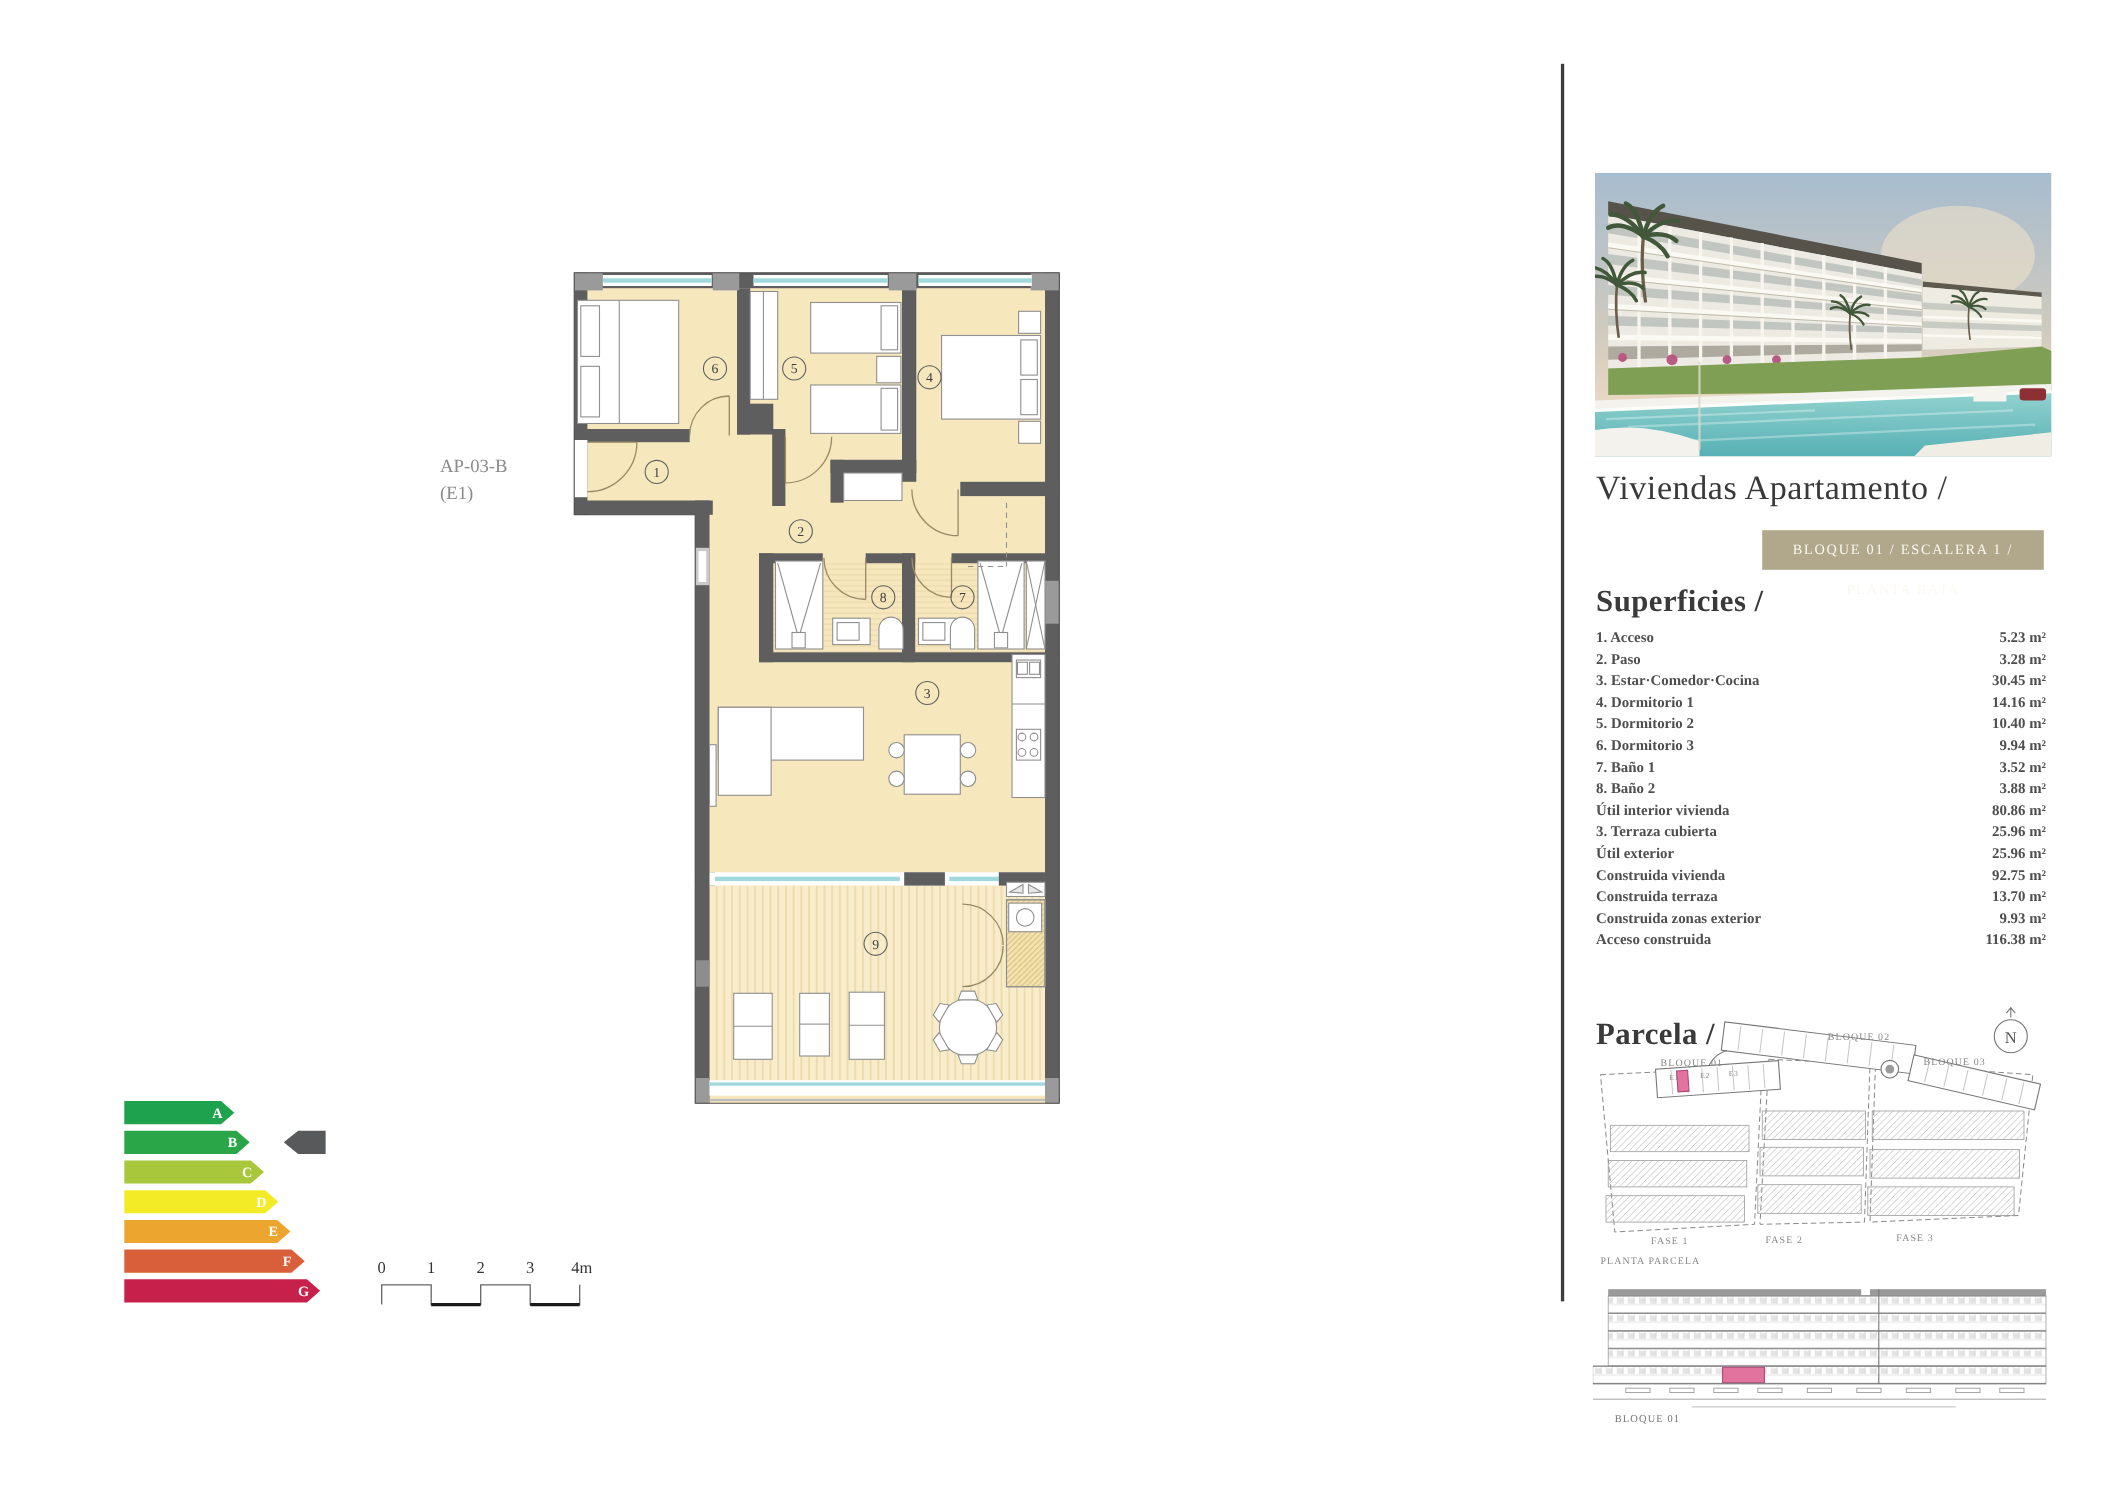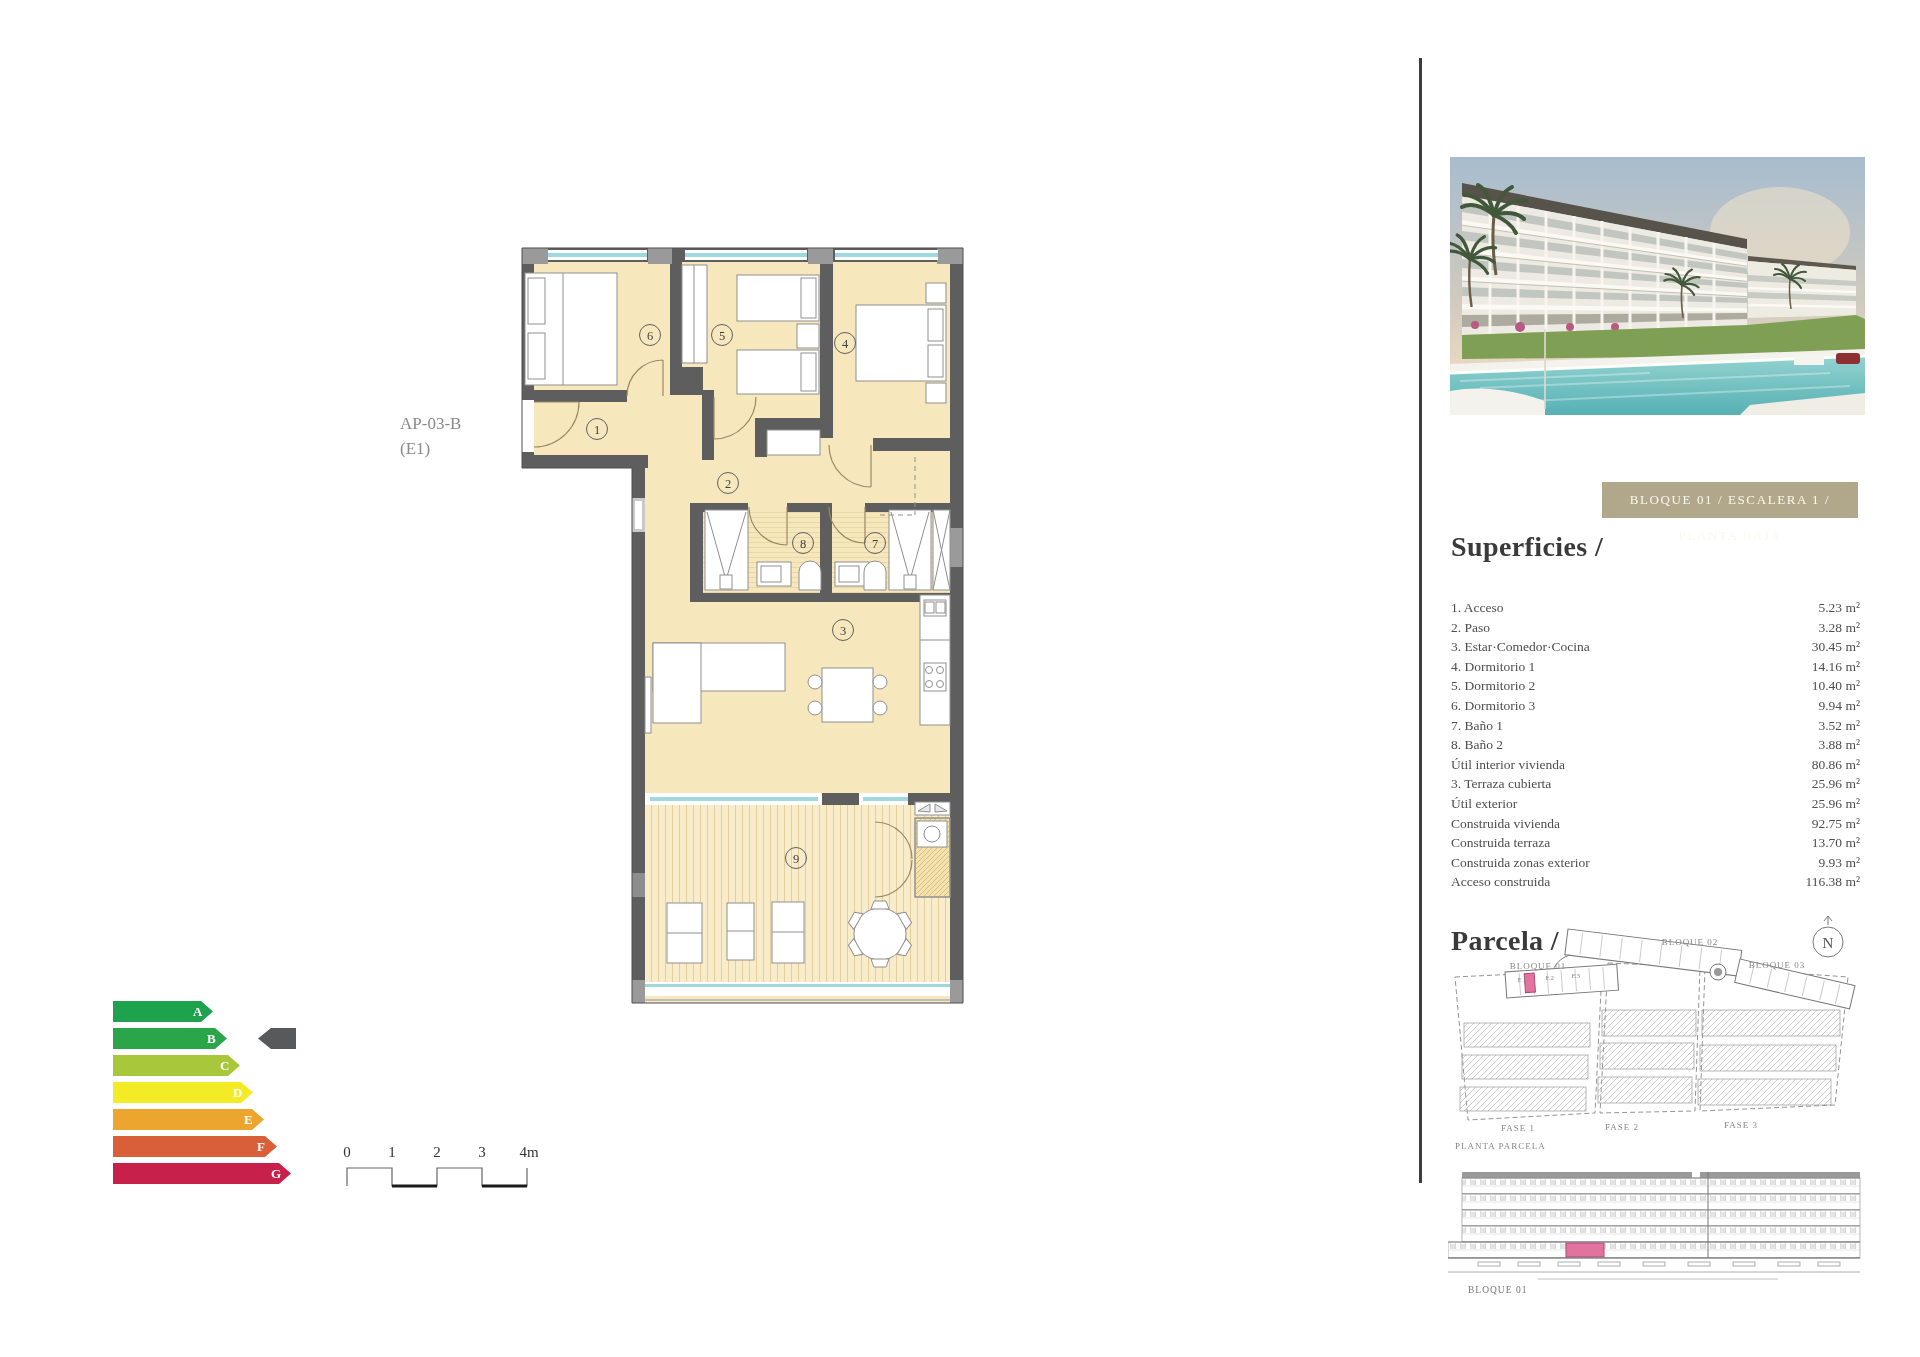--- a/index.html
+++ b/index.html
@@ -6,21 +6,21 @@
   #page{position:relative;width:1920px;height:1357px;background:#ffffff;overflow:hidden;
         font-family:"Liberation Serif", serif;color:#3c3c3c;}
   .abs{position:absolute;}
   
   .main-title{left:1451px;top:426px;font-size:31px;letter-spacing:.5px;color:#3a3a3a;}
   .badge{left:1602px;top:482px;width:256px;height:36px;line-height:36px;text-align:center;
          background:#b1a88c;color:#faf8f0;font-size:13px;letter-spacing:1.6px;}
   .section-h{font-size:28px;color:#3a3a3a;letter-spacing:.4px;font-weight:bold;}
   #superficies-h{left:1451px;top:531px;}
   #parcela-h{left:1451px;top:925px;}
-  #surface-list{left:1451px;top:600px;width:409px;}
+  #surface-list{left:1451px;top:572px;width:409px;font-weight:bold;}
   .srow{display:flex;justify-content:space-between;height:19.6px;font-size:13.5px;color:#4e4e4e;}
   .srow span{white-space:nowrap;}
   
   #unit-label{left:400px;top:412px;width:108px;font-size:17px;line-height:1.45;color:#8a8a8a;}
   
   #divider{left:1419px;top:58px;width:3px;height:1125px;background:#3d3d3d;}
   svg{display:block;}
   text{font-family:"Liberation Serif", serif;}
 </style>
 </head>
@@ -389,20 +389,21 @@
     <line x1="95" y1="172" x2="95" y2="252" stroke="#dcd8cc" stroke-width="2" opacity="0.85"></line>
     <rect x="344" y="196" width="30" height="12" fill="#f6f4ee"></rect>
     <rect x="386" y="196" width="24" height="11" rx="3" fill="#8d2f33"></rect>
 
     <use href="#palm" transform="translate(44,58)"></use>
     <use href="#palm" transform="translate(20,102) scale(0.8)"></use>
     <use href="#palm" transform="translate(232,128) scale(0.55)"></use>
     <use href="#palm" transform="translate(340,122) scale(0.5)"></use>
   </svg>
 
+  <div class="abs main-title">Viviendas Apartamento /</div>
   <div class="abs badge">BLOQUE 01 / ESCALERA 1 / PLANTA BAJA</div>
   <div class="abs section-h" id="superficies-h">Superficies /</div>
   <div class="abs" id="surface-list">
       <div class="srow">
         <span>1. Acceso</span>
         <span>5.23 m²</span>
       </div>
       <div class="srow">
         <span>2. Paso</span>
         <span>3.28 m²</span>

